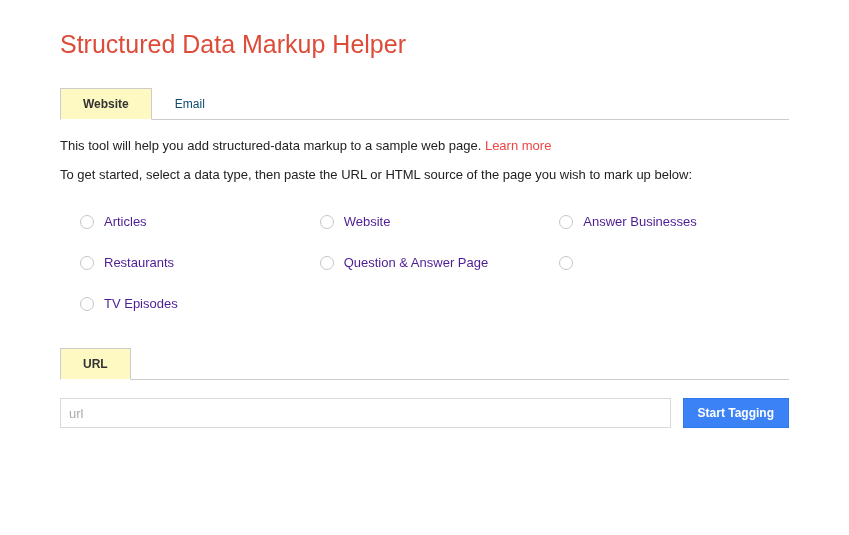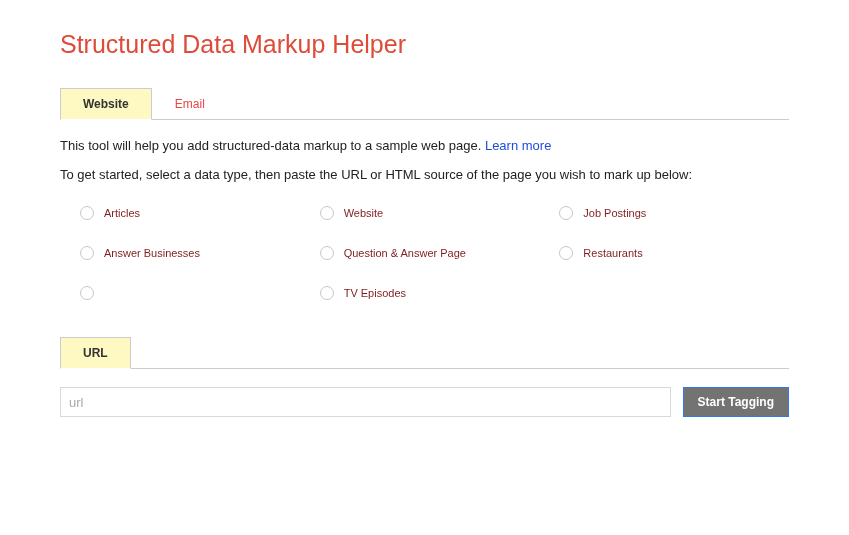--- a/index.html
+++ b/index.html
@@ -22,47 +22,47 @@
       margin-bottom: 28px;
     }
     .tab-bar {
       border-bottom: 1px solid #ccc;
       display: flex;
       margin-bottom: 18px;
     }
     .tab {
       padding: 8px 22px;
       font-size: 12px;
-      color: #ef4444;
+      color: #0c4a6e;
       cursor: pointer;
       border: 1px solid transparent;
       border-bottom: none;
       position: relative;
       top: 1px;
       background: transparent;
     }
     .tab.active {
       font-weight: bold;
       color: #333;
       border: 1px solid #ccc;
       border-bottom: 1px solid #fff;
       background: #fef9c3;
     }
     .intro-text {
       font-size: 13px;
       margin-bottom: 14px;
     }
     .link {
-      color: #1d4ed8;
+      color: #ef4444;
       text-decoration: none;
       cursor: pointer;
     }
     .instruction-text {
       font-size: 13px;
-      margin-bottom: 24px;
+      margin-bottom: 32px;
     }
     .options-grid {
       display: grid;
       grid-template-columns: repeat(3, 1fr);
       row-gap: 26px;
       column-gap: 10px;
       padding-left: 20px;
       margin-bottom: 36px;
     }
     .radio-option {
@@ -73,42 +73,42 @@
     }
     .radio-circle {
       width: 14px;
       height: 14px;
       border: 1px solid #c6c6c6;
       border-radius: 50%;
       background: #fff;
       flex-shrink: 0;
     }
     .radio-label {
-      font-size: 11px;
-      color: #7f1d1d;
+      font-size: 13px;
+      color: #4c1d95;
     }
     .input-row {
       display: flex;
       gap: 12px;
       align-items: stretch;
     }
     .url-input {
       flex: 1;
       height: 30px;
       border: 1px solid #d9d9d9;
       padding: 0 8px;
       font-size: 13px;
       color: #333;
       outline: none;
     }
     .url-input::placeholder {
       color: #aaa;
     }
     .start-button {
-      background: #737373;
+      background: #3b82f6;
       color: #fff;
       border: 1px solid #3079ed;
       padding: 0 14px;
       height: 30px;
       font-size: 12px;
       font-weight: bold;
       cursor: pointer;
     }
     .secondary-tabs {
       border-bottom: 1px solid #ccc;
@@ -136,33 +136,29 @@
   <label class="radio-option">
     <span class="radio-circle"></span>
     <span class="radio-label">Articles</span>
   </label>
   <label class="radio-option">
     <span class="radio-circle"></span>
     <span class="radio-label">Website</span>
   </label>
   <label class="radio-option">
     <span class="radio-circle"></span>
-    <span class="radio-label">Job Postings</span>
-  </label>
-  <label class="radio-option">
-    <span class="radio-circle"></span>
     <span class="radio-label">Answer Businesses</span>
   </label>
   <label class="radio-option">
     <span class="radio-circle"></span>
-    <span class="radio-label">Question &amp; Answer Page</span>
+    <span class="radio-label">Restaurants</span>
   </label>
   <label class="radio-option">
     <span class="radio-circle"></span>
-    <span class="radio-label">Restaurants</span>
+    <span class="radio-label">Question &amp; Answer Page</span>
   </label>
   <label class="radio-option">
     <span class="radio-circle"></span>
   </label>
   <label class="radio-option">
     <span class="radio-circle"></span>
     <span class="radio-label">TV Episodes</span>
   </label>
 </div>
 

